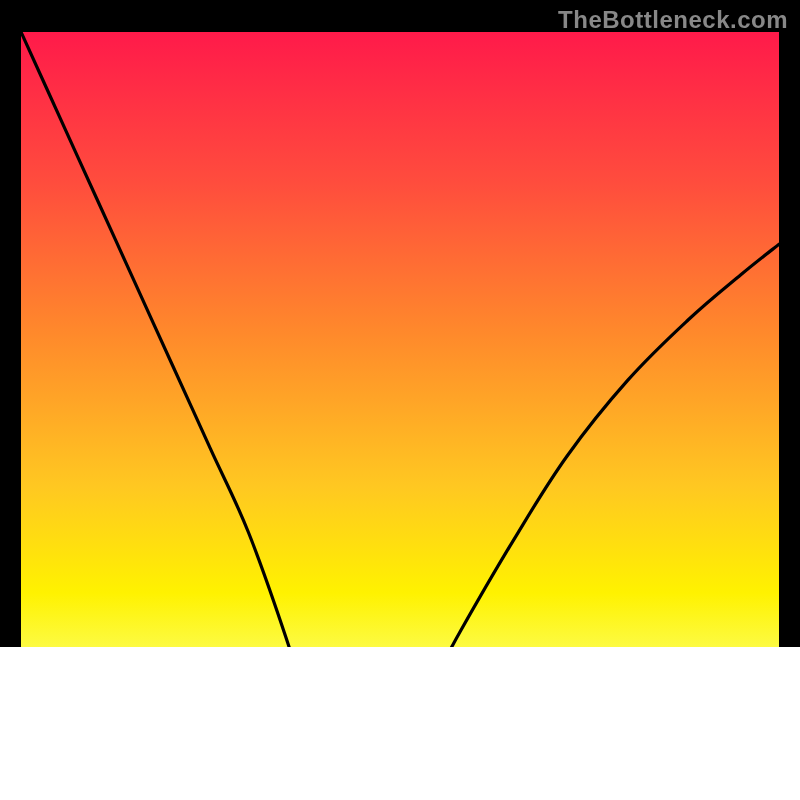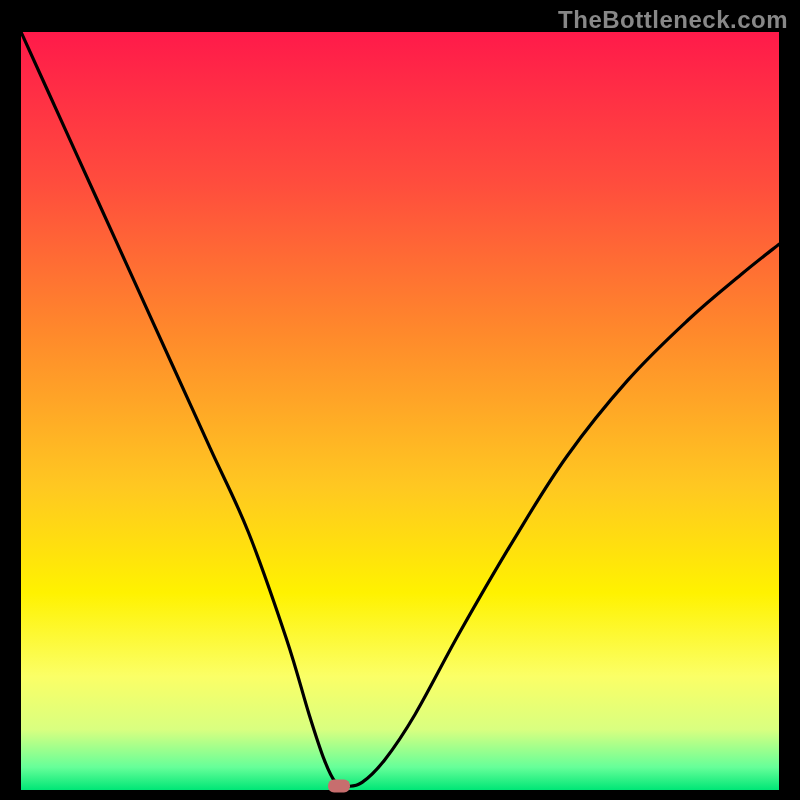--- a/index.html
+++ b/index.html
@@ -3,21 +3,21 @@
 <meta charset="utf-8">
 <style>
   body {
     margin: 0;
     padding: 0;
     background: #fff;
   }
   .chart-container {
     position: relative;
     width: 800px;
-    height: 800px;
+    height: 647px;
     background: #000;
   }
   .watermark {
     position: absolute;
     top: 6px;
     right: 12px;
     font-family: Arial, Helvetica, sans-serif;
     font-size: 24px;
     font-weight: bold;
     color: #888;

